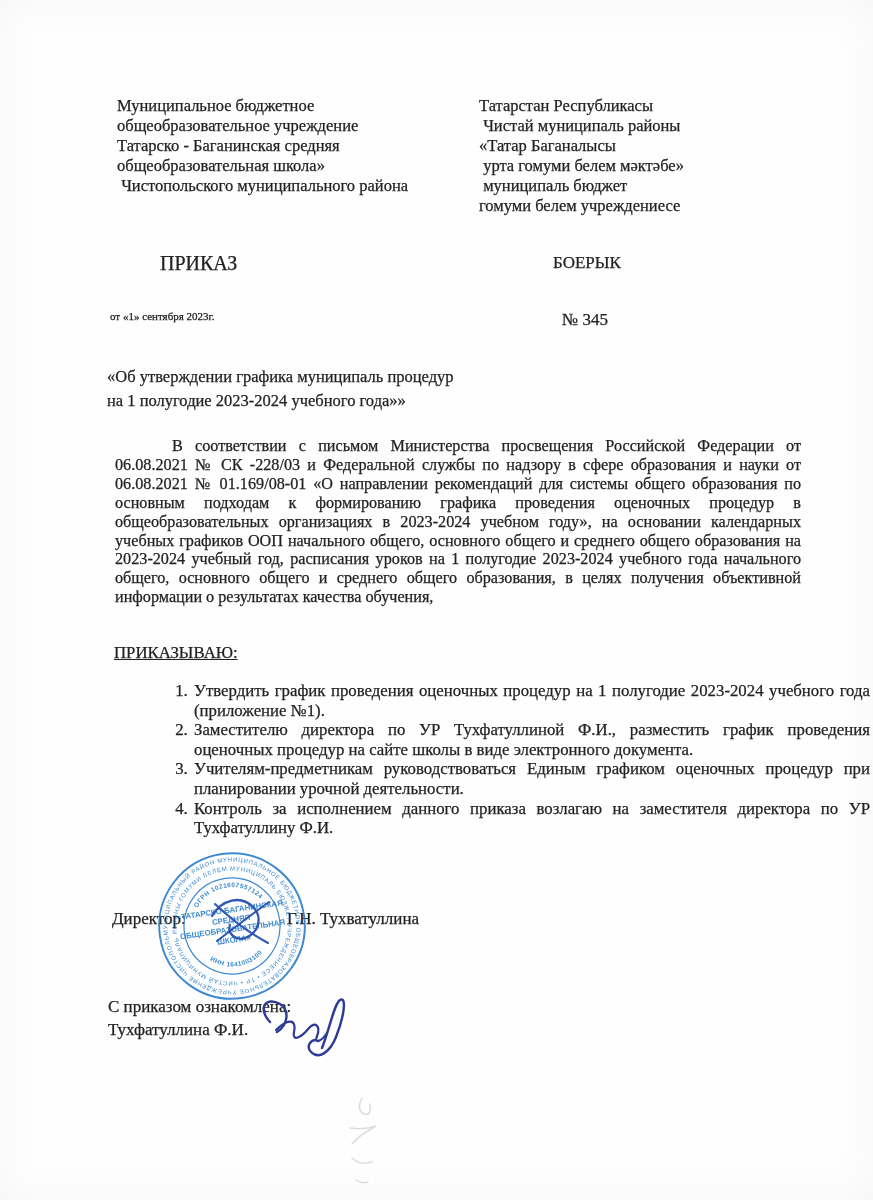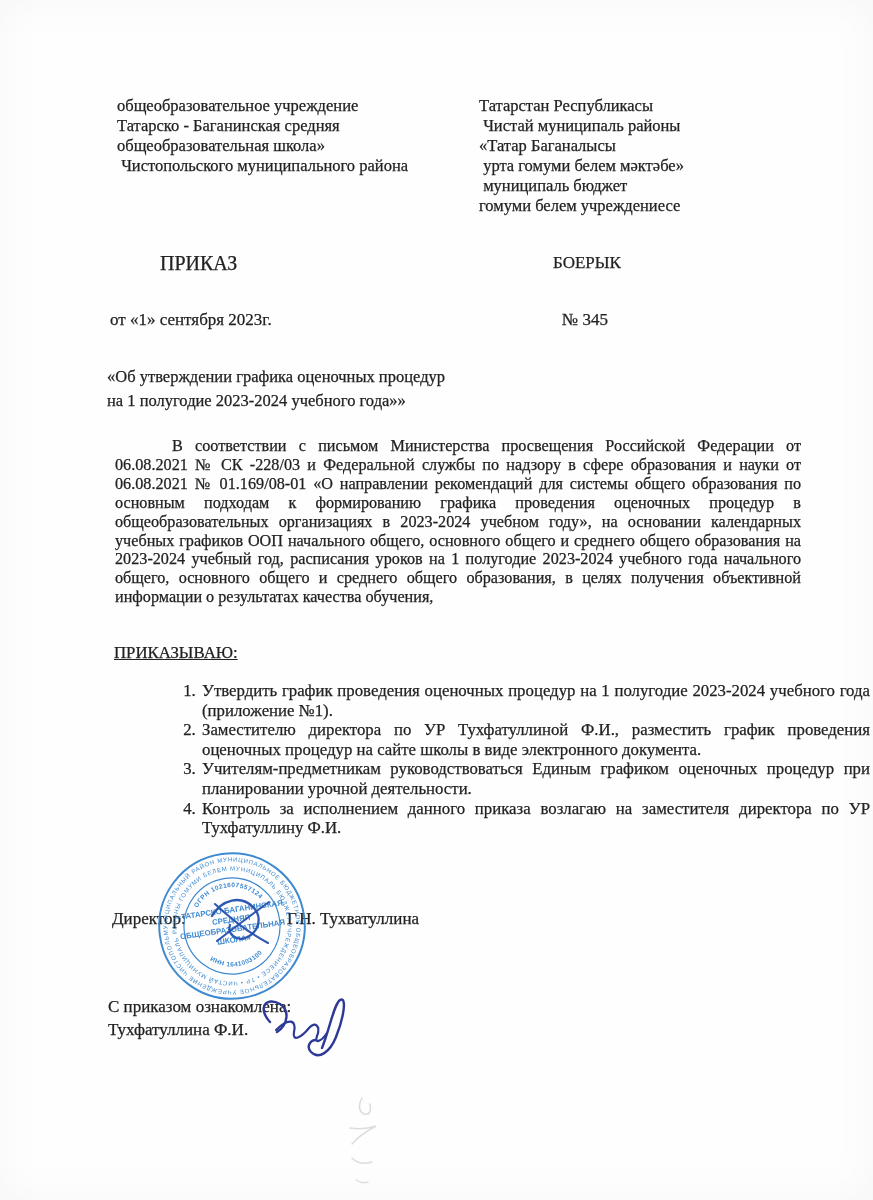--- a/index.html
+++ b/index.html
@@ -22,41 +22,41 @@
   .abs{position:absolute;}
   .ink{-webkit-text-stroke:0.25px currentColor;}
   .pre{white-space:pre;}
 
   .letterhead-left{left:117px;top:96px;font-size:16.5px;line-height:20px;}
   .letterhead-right{left:479px;top:96px;font-size:16.5px;line-height:20px;}
 
   .title-ru{left:160px;top:252px;font-size:20px;}
   .title-tt{left:553px;top:253px;font-size:17px;}
 
-  .date-line{left:110px;top:310px;font-size:17px;}
+  .date-line{left:110px;top:310px;font-size:11px;}
   .order-number{left:562px;top:310px;font-size:17px;}
 
   .subject{left:107px;top:365px;font-size:16.5px;line-height:24px;width:560px;}
 
   .preamble{
     left:107px;top:429px;width:686px;
     font-size:16.2px;line-height:18.9px;
     text-align:justify;text-indent:57px;
     margin:8px;
   }
 
   .resolution{left:114px;top:643px;font-size:16.8px;text-decoration:underline;}
 
   .order-list{
     left:107px;top:681px;width:678px;
     font-size:16.8px;line-height:19.6px;
     text-align:justify;
     margin:0;padding-left:85px;
   }
-  .order-list li{padding-left:2px;margin-left:8px;}
+  .order-list li{padding-left:2px;}
 
   .director-row{left:112px;top:909px;font-size:17px;width:600px;}
   .director-name{position:absolute;left:175px;top:0;}
 
   .ack{left:108px;top:996px;font-size:17px;line-height:22.5px;}
 
   .stamp-wrap{left:157px;top:851px;width:150px;height:150px;transform:rotate(-8deg);opacity:0.92;}
   .stamp text{fill:var(--stamp);font-family:"Liberation Sans","DejaVu Sans",sans-serif;}
   .stamp circle{stroke:var(--stamp);fill:none;}
   .stamp .ring-txt{font-size:8px;letter-spacing:1px;}
@@ -67,20 +67,21 @@
   .sig-path{stroke:var(--sig);fill:none;stroke-linecap:round;stroke-linejoin:round;}
   .dir-sig{stroke:#2450ae;}
   .pencil{stroke:#8a8a8a;fill:none;stroke-linecap:round;opacity:0.28;}
 </style>
 </head>
 <body>
 
 <div class="page">
 
   <div class="abs letterhead-left ink">
+    <div class="pre">Муниципальное бюджетное</div>
     <div class="pre">общеобразовательное учреждение</div>
     <div class="pre">Татарско - Баганинская средняя</div>
     <div class="pre">общеобразовательная школа»</div>
     <div class="pre"> Чистопольского муниципального района</div>
   </div>
   <div class="abs letterhead-right ink">
     <div class="pre">Татарстан Республикасы</div>
     <div class="pre"> Чистай муниципаль районы</div>
     <div class="pre">«Татар Баганалысы</div>
     <div class="pre"> урта гомуми белем мәктәбе»</div>
@@ -88,21 +89,21 @@
     <div class="pre">гомуми белем учреждениесе</div>
   </div>
 
   <div class="abs title-ru ink">ПРИКАЗ</div>
   <div class="abs title-tt ink">БОЕРЫК</div>
 
   <div class="abs date-line ink">от «1» сентября 2023г.</div>
   <div class="abs order-number ink">№ 345</div>
 
   <div class="abs subject ink">
-    <div>«Об утверждении графика оценочных процедур</div>
+    <div>«Об утверждении графика муниципаль процедур</div>
     <div>на 1 полугодие 2023-2024 учебного года»»</div>
   </div>
 
   <p class="abs preamble ink">В соответствии с письмом Министерства просвещения Российской Федерации от 06.08.2021 № СК -228/03 и Федеральной службы по надзору в сфере образования и науки от 06.08.2021 № 01.169/08-01 «О направлении рекомендаций для системы общего образования по основным подходам к формированию графика проведения оценочных процедур в общеобразовательных организациях в 2023-2024 учебном году», на основании календарных учебных графиков ООП начального общего, основного общего и среднего общего образования на 2023-2024 учебный год, расписания уроков на 1 полугодие 2023-2024 учебного года начального общего, основного общего и среднего общего образования, в целях получения объективной информации о результатах качества обучения,</p>
 
   <div class="abs resolution ink">ПРИКАЗЫВАЮ:</div>
 
   <ol class="abs order-list ink">
     <li>Утвердить график проведения оценочных процедур на 1 полугодие 2023-2024 учебного года (приложение №1).</li>
     <li>Заместителю директора по УР Тухфатуллиной Ф.И., разместить график проведения оценочных процедур на сайте школы в виде электронного документа.</li>

